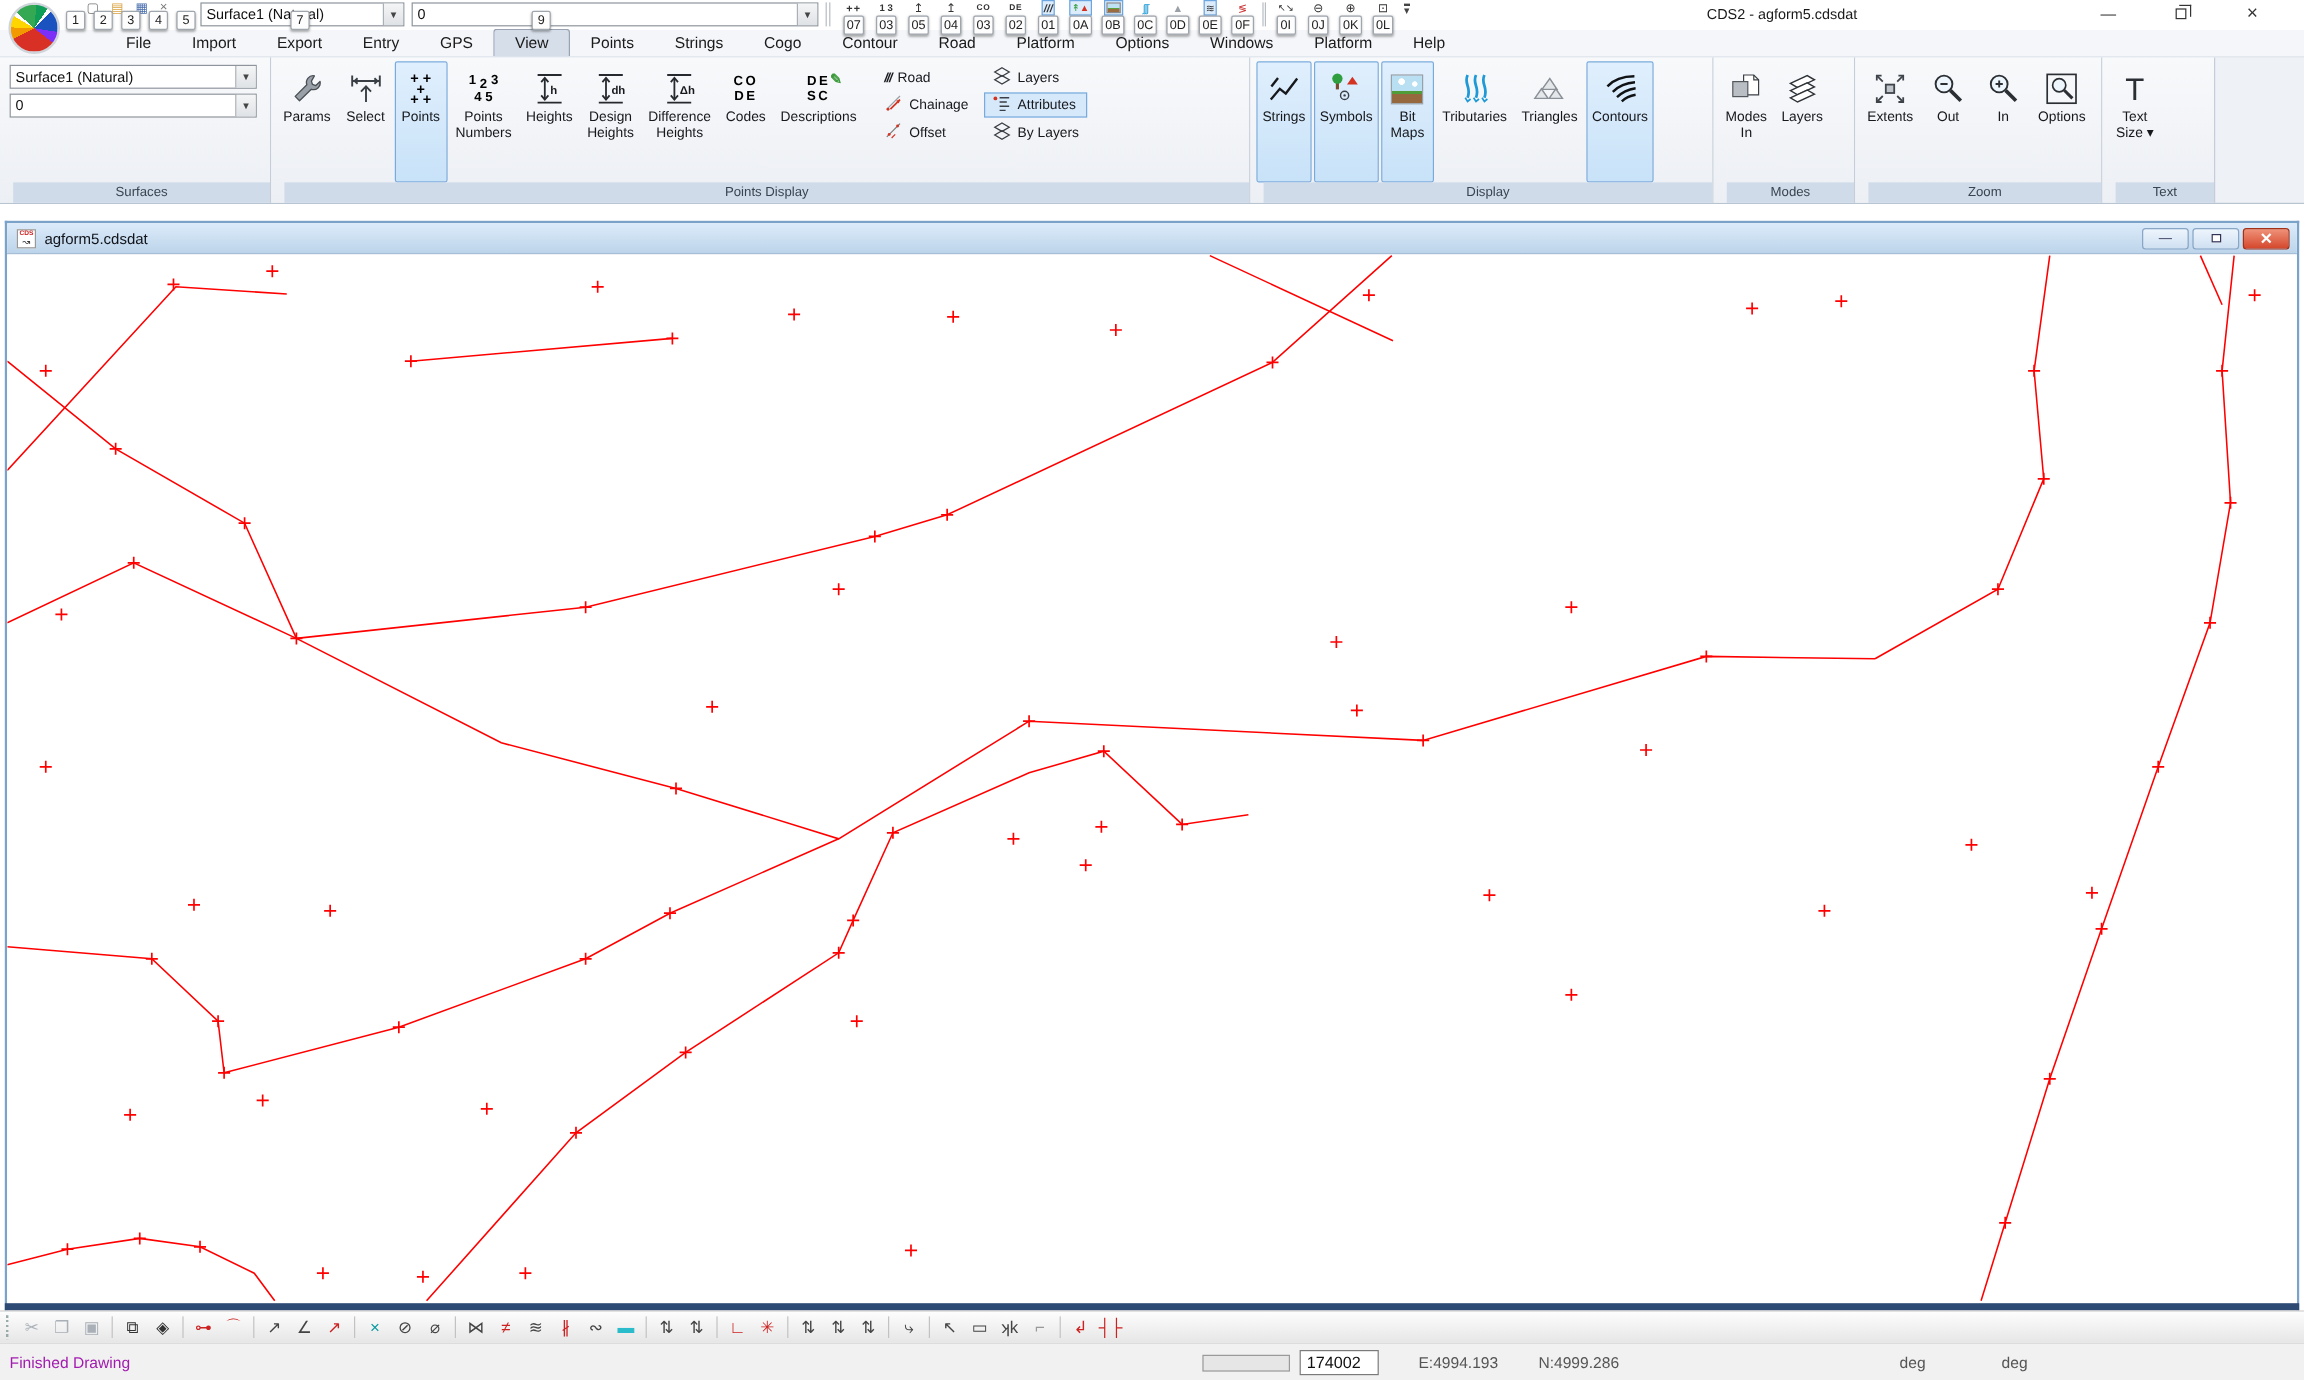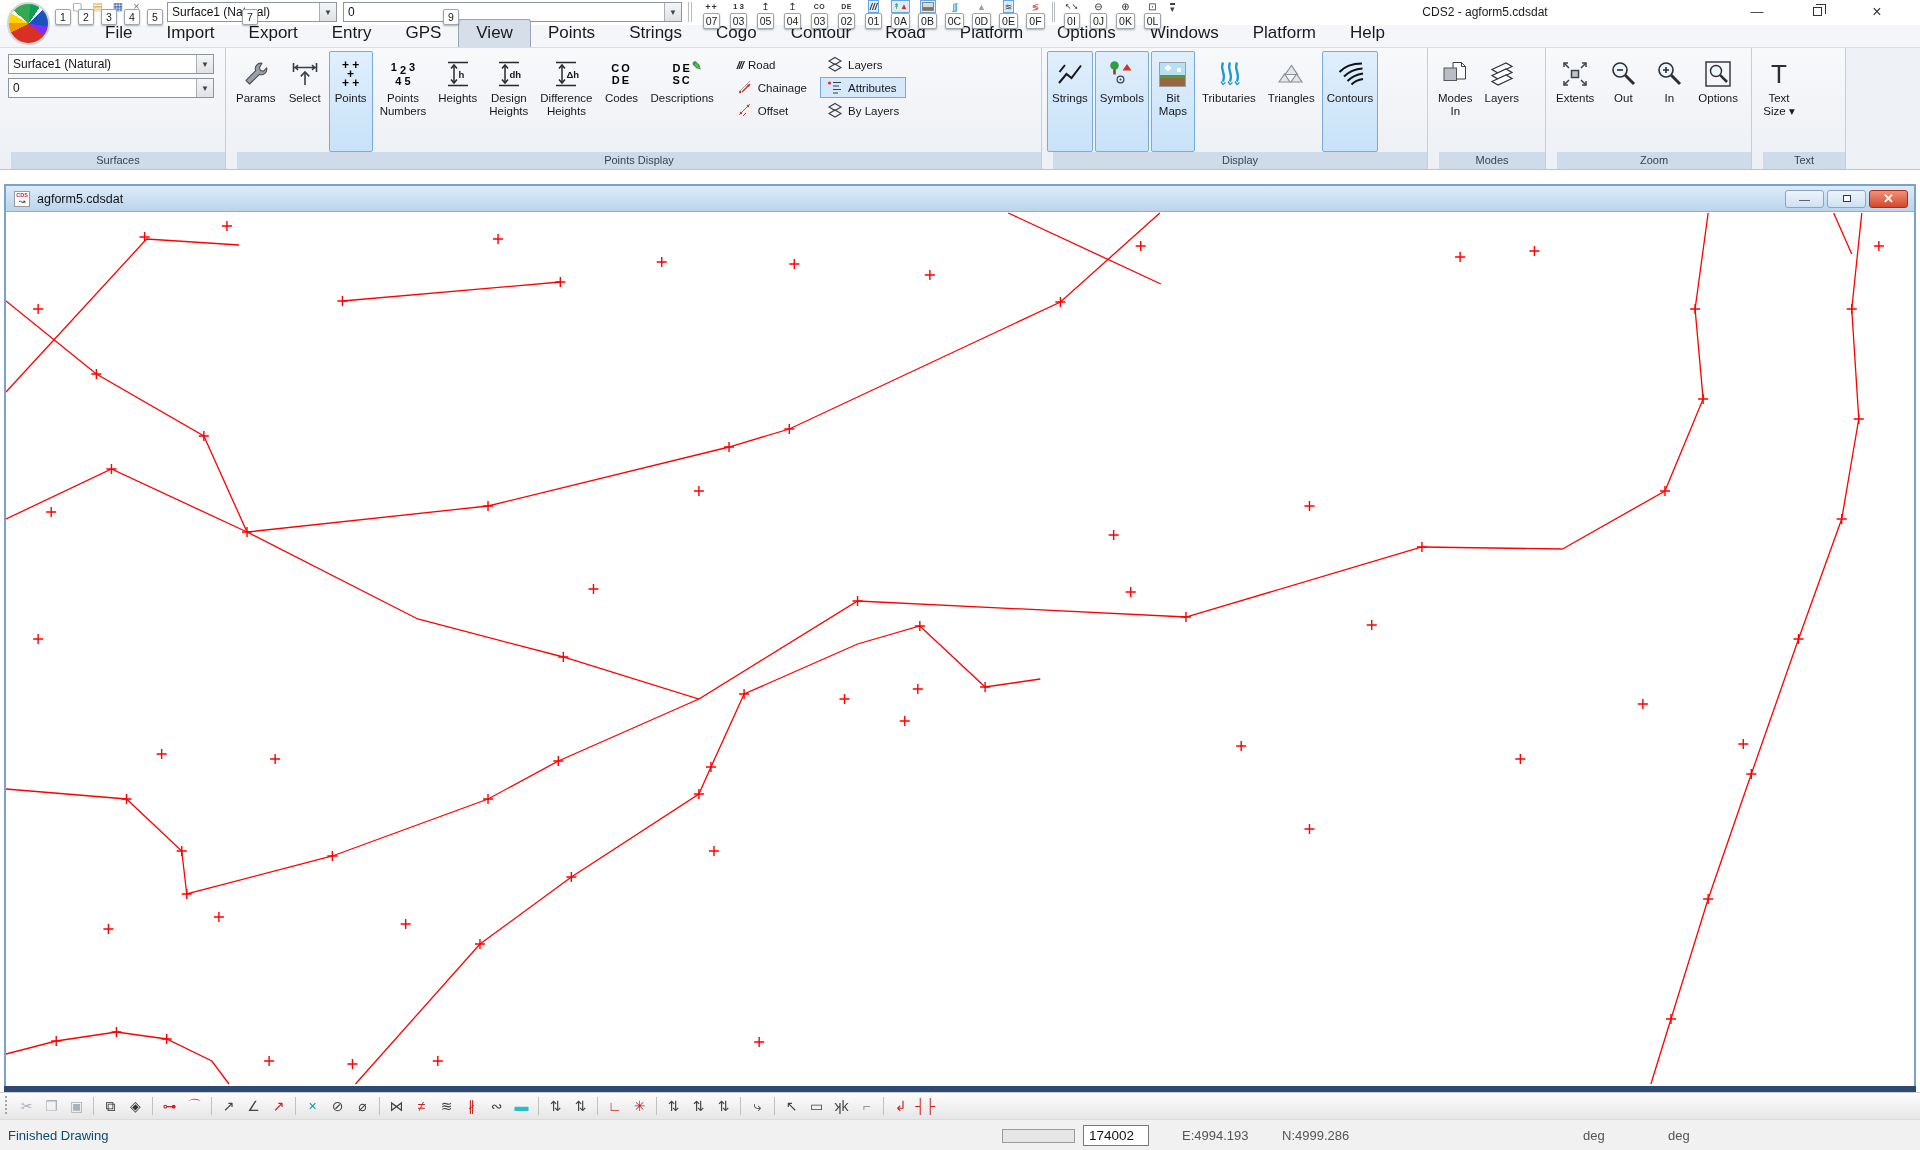--- a/index.html
+++ b/index.html
@@ -28,21 +28,21 @@
   .qitem .qicon.boxed { border:1px solid #6ca6e0; background:#dcecfb; padding:0 1px; }
   .qsep { width:3px; height:20px; margin:2px 3px 0; border-left:1px solid #b6bcc2; border-right:1px solid #b6bcc2; }
   #qat-overflow { margin:3px 0 0 4px; font-size:9px; color:#444; border-top:2px solid #444; line-height:8px; }
   #main-title { position:absolute; left:1380px; top:5px; width:210px; text-align:center; font-size:12px; color:#1a1a1a; }
   .winbtn { position:absolute; top:4px; width:30px; height:17px; text-align:center; font-size:13px; color:#333; line-height:16px; }
   #btn-restore-glyph { display:inline-block; width:9px; height:9px; border:1px solid #333; position:relative; margin-top:3px; background:#fff; }
   #btn-restore-glyph::before { content:""; position:absolute; left:2px; top:-4px; width:9px; height:9px; border:1px solid #333; border-left:none; border-bottom:none; }
 
   
   #tabsrow { position:absolute; left:0; top:25px; width:1920px; height:23px; background:#f4f6f9; display:flex; align-items:flex-end; padding-left:88px; border-bottom:1px solid #d8dee6; }
-  .tab { padding:3px 17px 4px; font-size:17px; color:#1a1a1a; white-space:nowrap; }
+  .tab { padding:3px 17px 4px; font-size:13px; color:#1a1a1a; white-space:nowrap; }
   .tab.active { background:#d6dee9; border:1px solid #99a3b2; border-bottom:none; border-radius:3px 3px 0 0; }
 
   
   #ribbon { position:absolute; left:0; top:48px; width:1920px; height:122px; background:#eef1f6; display:flex; border-bottom:1px solid #b9c4d2; }
   .rgroup { display:flex; flex-direction:column; border-right:1px solid #c5cdd8; background:linear-gradient(#f8f9fb,#eceff4); }
   .rgroup .gcontent { flex:1; display:flex; align-items:stretch; padding:3px 4px 0; }
   .rgroup .gfooter { height:17px; background:#cfdbe9; font-size:11px; color:#3a4450; text-align:center; line-height:16px;margin-left:11px; }
   .rbtn { display:flex; flex-direction:column; align-items:center; padding:4px 4px 0; margin:0 1px; border:1px solid transparent; border-radius:2px; min-width:44px; }
   .rbtn.sel { border-color:#78abdd; background:linear-gradient(#e0effd,#c8e2f8); }
   .rbtn .ricon { height:36px; display:flex; align-items:center; justify-content:center; }
@@ -73,21 +73,21 @@
   #docbottom { left:4px; }
 
   
   #toolbar { position:absolute; left:0; top:1092px; width:1920px; height:27px; background:linear-gradient(#fdfdfd,#e6e6e6); border-top:1px solid #cfcfcf; display:flex; align-items:center; padding-left:3px; }
   #tgrip { width:7px; height:20px; margin-right:4px; background:repeating-linear-gradient(#9aa 0 2px,transparent 2px 4px); background-size:2px 100%; background-repeat:no-repeat; background-position:2px 0; }
   .ticon { width:25px; height:23px; display:flex; align-items:center; justify-content:center; font-size:14px; }
   .tsep { width:1px; height:18px; background:#c2c2c2; margin:0 4px; }
 
   
   #statusbar { position:absolute; left:0; top:1119px; width:1920px; height:31px; background:#f1f1f1; border-top:1px solid #dcdcdc; font-size:13px; color:#3c3c3c; }
-  #status-msg { position:absolute; left:8px; top:8px; color:#0c4a6e; }
+  #status-msg { position:absolute; left:8px; top:8px; color:#a21caf; }
   #progress { position:absolute; left:1002px; top:9px; width:73px; height:14px; border:1px solid #9a9a9a; background:#e6e6e6; }
   #progress-fill { height:100%; background:#22b14c; }
   #counter { position:absolute; left:1083px; top:5px; width:66px; height:21px; border:1px solid #7a7a7a; background:#fff; color:#111; font-size:13.5px; line-height:19px; padding-left:5px; }
   #easting { position:absolute; left:1182px; top:8px; color:#555; }
   #northing { position:absolute; left:1282px; top:8px; color:#555; }
   #unit1 { position:absolute; left:1583px; top:8px; color:#555; }
   #unit2 { position:absolute; left:1668px; top:8px; color:#555; }
 </style>
 </head>
 <body>

